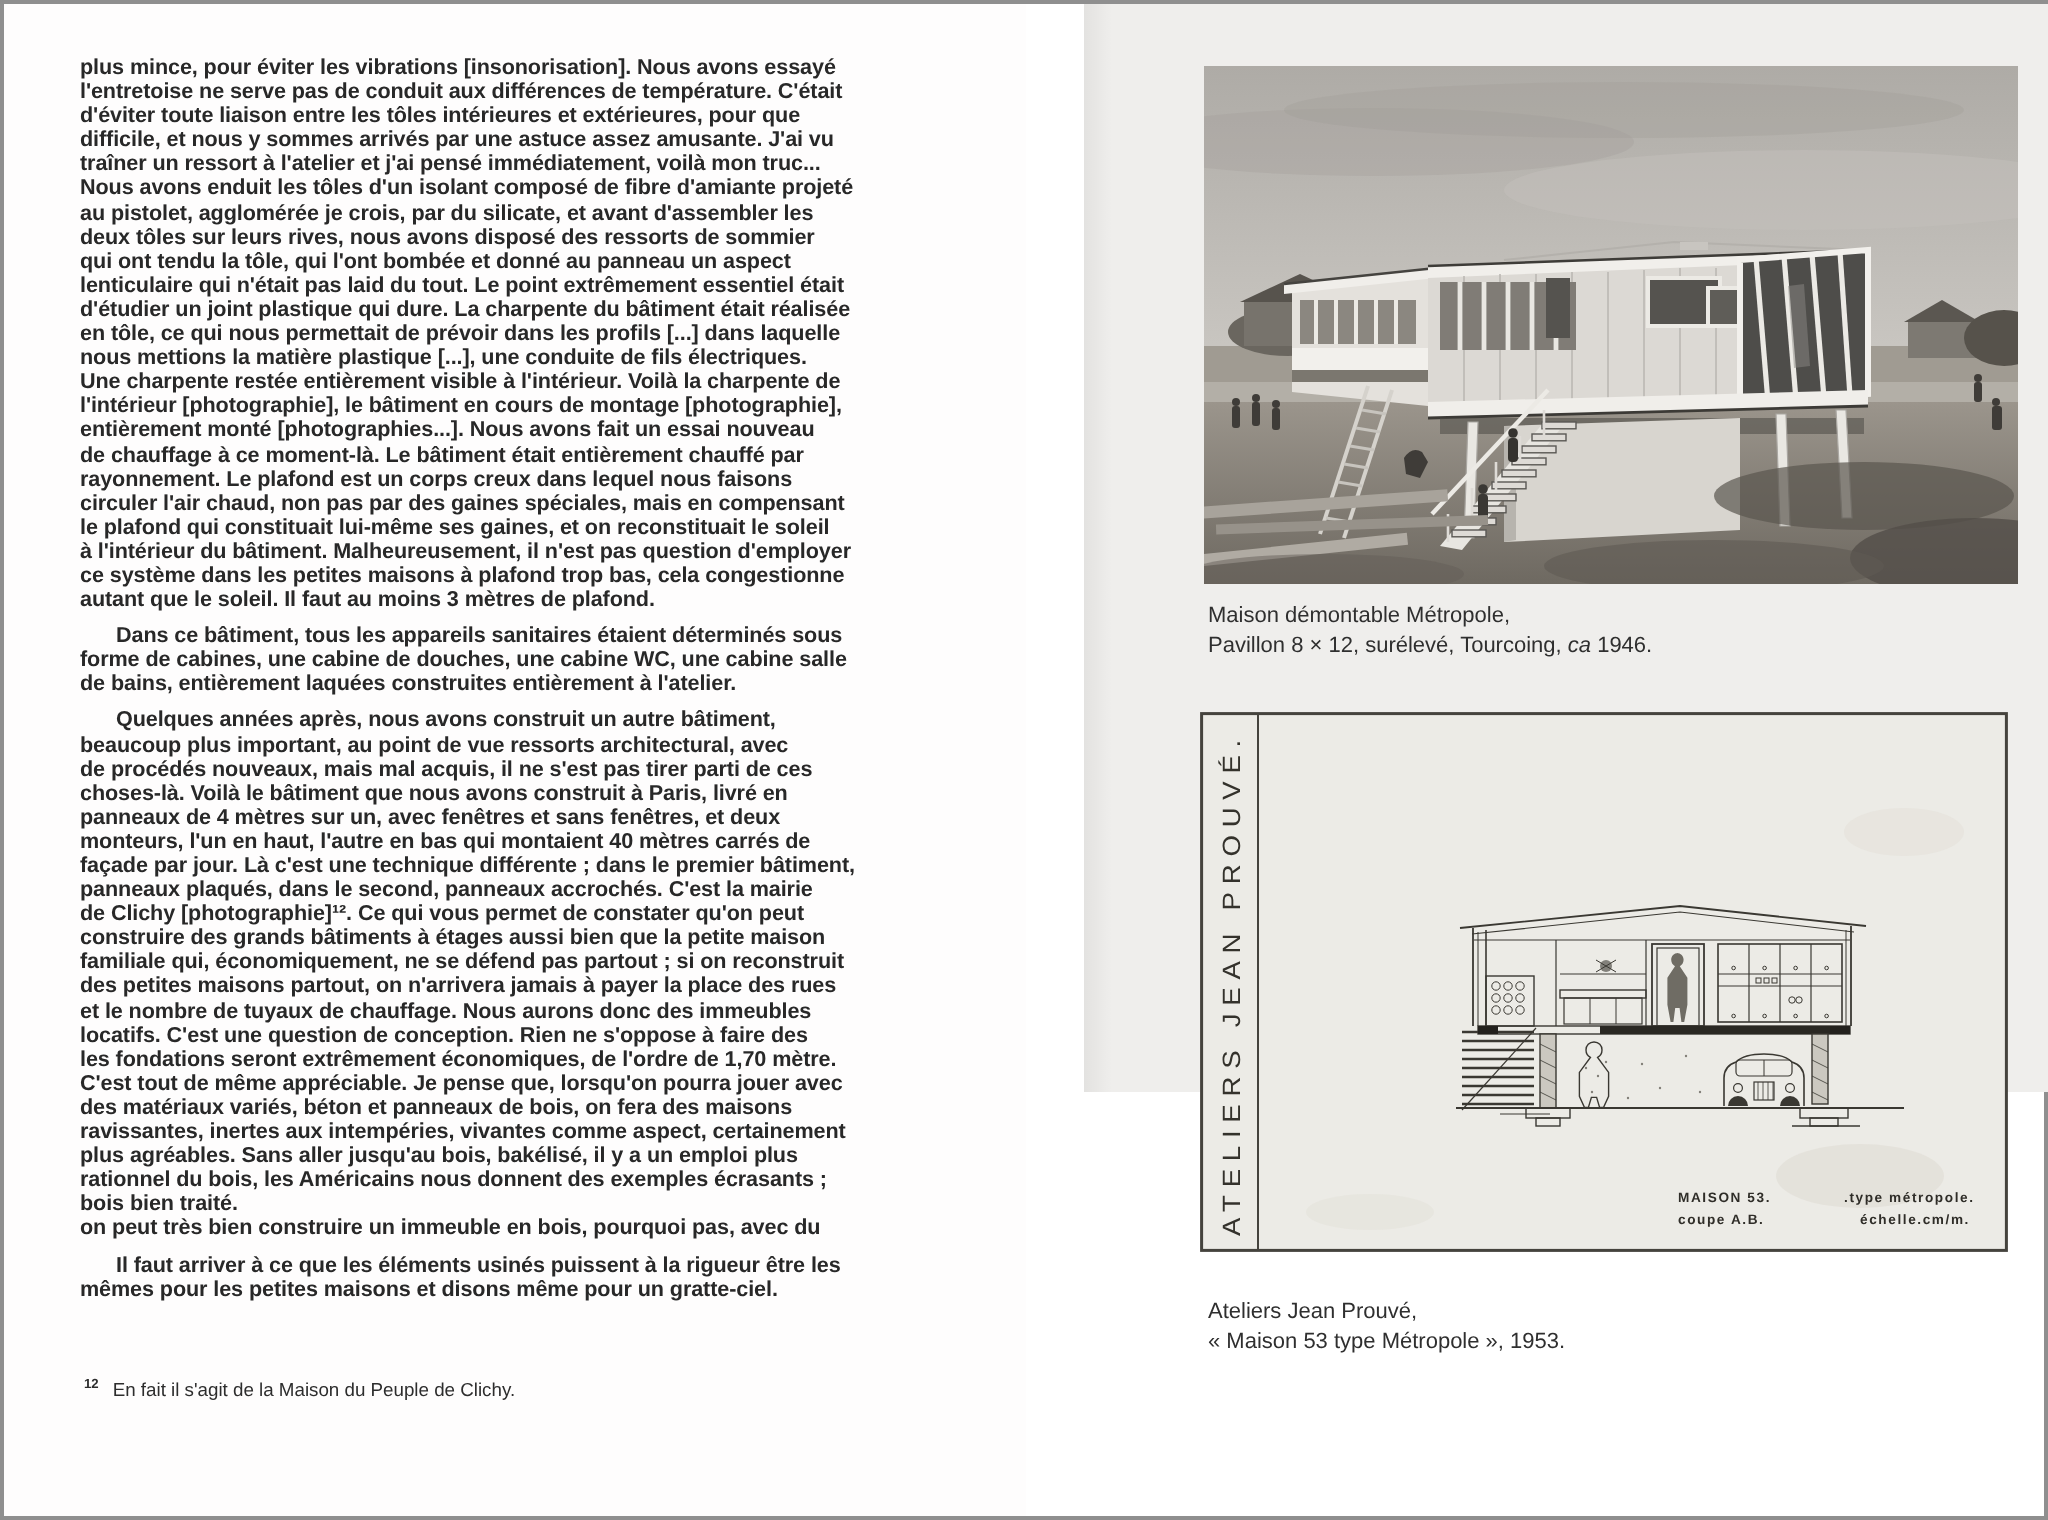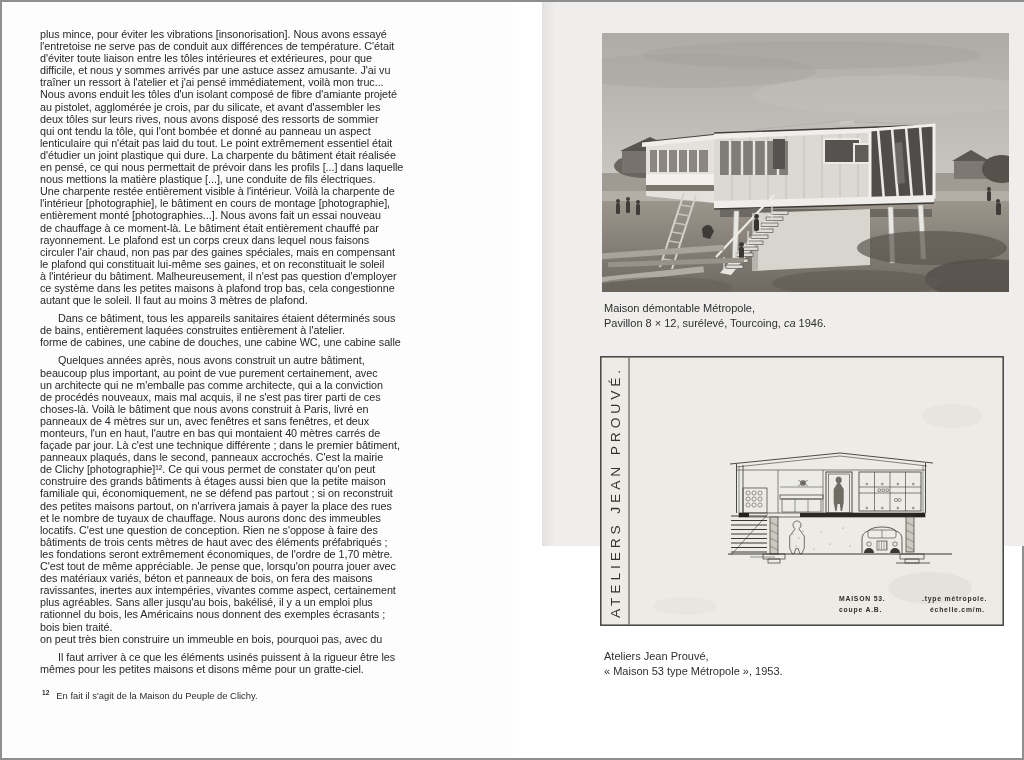--- a/index.html
+++ b/index.html
@@ -19,21 +19,21 @@
   }
   .page-right::before{
     content:""; position:absolute; left:0; top:0; bottom:0; width:14px;
     background:linear-gradient(90deg, rgba(0,0,0,0.05), rgba(0,0,0,0));
   }
   .body-text {
     position:absolute; left:38px; top:26px; width:432px;
     font-size:10.8px; line-height:12.1px; color:#282828; letter-spacing:-0.05px;
   }
   .para + .para { margin-top:6px; }
-  .line { white-space:nowrap; }
+  .line { white-space:nowrap;font-weight:bold; }
   .para.indent .line:first-child { padding-left:18px; }
   .footnote {
     position:absolute; left:40px; top:687px; font-size:9.4px; color:#2d2d2d;
   }
   .footnote .fn-marker { font-size:6.6px; vertical-align:4px; font-weight:bold; margin-right:7px; }
   .page-number {
     position:absolute; left:40px; top:756px; font-size:13.5px; font-weight:bold; color:#6d28d9;
   }
   .photo-block { position:absolute; left:60px; top:31px; width:407px; height:259px; }
   .caption { font-size:11px; line-height:15px; color:#2f2f2f; }
@@ -55,55 +55,53 @@
         <div class="line">l'entretoise ne serve pas de conduit aux différences de température. C'était</div>
         <div class="line">d'éviter toute liaison entre les tôles intérieures et extérieures, pour que</div>
         <div class="line">difficile, et nous y sommes arrivés par une astuce assez amusante. J'ai vu</div>
         <div class="line">traîner un ressort à l'atelier et j'ai pensé immédiatement, voilà mon truc...</div>
         <div class="line">Nous avons enduit les tôles d'un isolant composé de fibre d'amiante projeté</div>
         <div class="line">au pistolet, agglomérée je crois, par du silicate, et avant d'assembler les</div>
         <div class="line">deux tôles sur leurs rives, nous avons disposé des ressorts de sommier</div>
         <div class="line">qui ont tendu la tôle, qui l'ont bombée et donné au panneau un aspect</div>
         <div class="line">lenticulaire qui n'était pas laid du tout. Le point extrêmement essentiel était</div>
         <div class="line">d'étudier un joint plastique qui dure. La charpente du bâtiment était réalisée</div>
-        <div class="line">en pensé, ce qui nous permettait de prévoir dans les profils [...] dans laquelle</div>
+        <div class="line">en tôle, ce qui nous permettait de prévoir dans les profils [...] dans laquelle</div>
         <div class="line">nous mettions la matière plastique [...], une conduite de fils électriques.</div>
         <div class="line">Une charpente restée entièrement visible à l'intérieur. Voilà la charpente de</div>
         <div class="line">l'intérieur [photographie], le bâtiment en cours de montage [photographie],</div>
         <div class="line">entièrement monté [photographies...]. Nous avons fait un essai nouveau</div>
         <div class="line">de chauffage à ce moment-là. Le bâtiment était entièrement chauffé par</div>
         <div class="line">rayonnement. Le plafond est un corps creux dans lequel nous faisons</div>
         <div class="line">circuler l'air chaud, non pas par des gaines spéciales, mais en compensant</div>
         <div class="line">le plafond qui constituait lui-même ses gaines, et on reconstituait le soleil</div>
         <div class="line">à l'intérieur du bâtiment. Malheureusement, il n'est pas question d'employer</div>
         <div class="line">ce système dans les petites maisons à plafond trop bas, cela congestionne</div>
         <div class="line">autant que le soleil. Il faut au moins 3 mètres de plafond.</div>
       </div>
       <div class="para indent">
         <div class="line">Dans ce bâtiment, tous les appareils sanitaires étaient déterminés sous</div>
+        <div class="line">forme de cabines, une cabine de douches, une cabine WC, une cabine salle</div>
         <div class="line">de bains, entièrement laquées construites entièrement à l'atelier.</div>
-        <div class="line">forme de cabines, une cabine de douches, une cabine WC, une cabine salle</div>
       </div>
       <div class="para indent">
         <div class="line">Quelques années après, nous avons construit un autre bâtiment,</div>
-        <div class="line">beaucoup plus important, au point de vue purement certainement, avec</div>
-        <div class="line">un architecte qui ne m'emballe pas comme architecte, qui a la conviction</div>
+        <div class="line">beaucoup plus important, au point de vue ressorts architectural, avec</div>
         <div class="line">de procédés nouveaux, mais mal acquis, il ne s'est pas tirer parti de ces</div>
         <div class="line">choses-là. Voilà le bâtiment que nous avons construit à Paris, livré en</div>
         <div class="line">panneaux de 4 mètres sur un, avec fenêtres et sans fenêtres, et deux</div>
         <div class="line">monteurs, l'un en haut, l'autre en bas qui montaient 40 mètres carrés de</div>
         <div class="line">façade par jour. Là c'est une technique différente ; dans le premier bâtiment,</div>
         <div class="line">panneaux plaqués, dans le second, panneaux accrochés. C'est la mairie</div>
         <div class="line">de Clichy [photographie]¹². Ce qui vous permet de constater qu'on peut</div>
         <div class="line">construire des grands bâtiments à étages aussi bien que la petite maison</div>
         <div class="line">familiale qui, économiquement, ne se défend pas partout ; si on reconstruit</div>
         <div class="line">des petites maisons partout, on n'arrivera jamais à payer la place des rues</div>
         <div class="line">et le nombre de tuyaux de chauffage. Nous aurons donc des immeubles</div>
         <div class="line">locatifs. C'est une question de conception. Rien ne s'oppose à faire des</div>
-        <div class="line">bâtiments de trois cents mètres de haut avec des éléments préfabriqués ;</div>
         <div class="line">les fondations seront extrêmement économiques, de l'ordre de 1,70 mètre.</div>
         <div class="line">C'est tout de même appréciable. Je pense que, lorsqu'on pourra jouer avec</div>
         <div class="line">des matériaux variés, béton et panneaux de bois, on fera des maisons</div>
         <div class="line">ravissantes, inertes aux intempéries, vivantes comme aspect, certainement</div>
         <div class="line">plus agréables. Sans aller jusqu'au bois, bakélisé, il y a un emploi plus</div>
         <div class="line">rationnel du bois, les Américains nous donnent des exemples écrasants ;</div>
         <div class="line">bois bien traité.</div>
         <div class="line">on peut très bien construire un immeuble en bois, pourquoi pas, avec du</div>
       </div>
       <div class="para indent">

